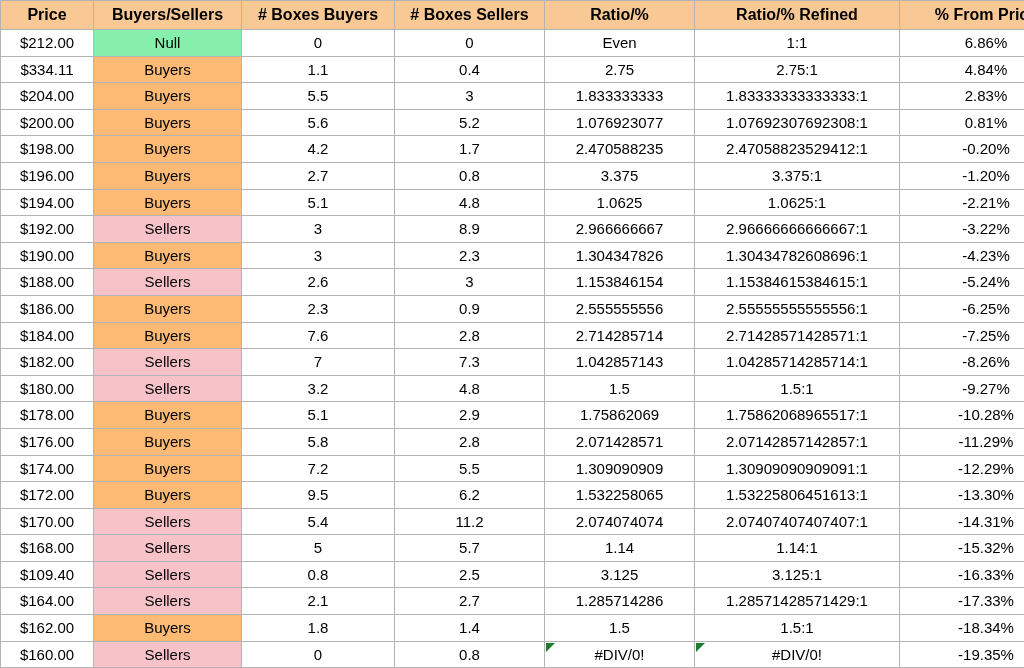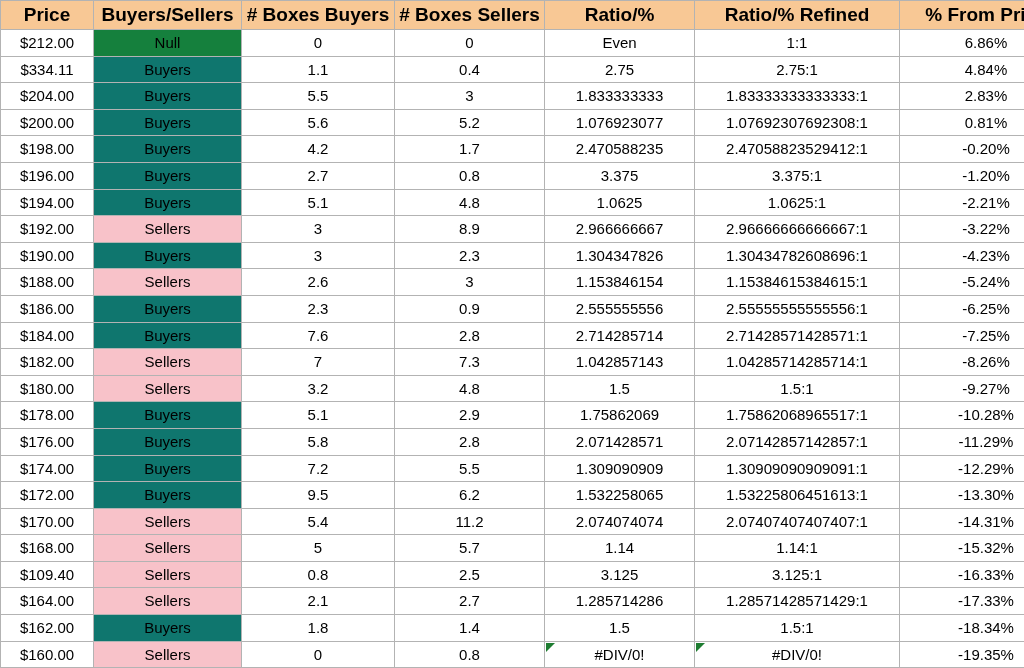--- a/index.html
+++ b/index.html
@@ -26,37 +26,37 @@
     color: #000000;
     padding: 0;
     height: 25.6px;
     line-height: 25.6px;
     overflow: hidden;
     white-space: nowrap;
   }
   table.sheet thead th {
     background: #f8c895;
     font-weight: bold;
-    font-size: 19px;
+    font-size: 16px;
     height: 28px;
     line-height: 28px;
     color: #000000;
   }
   
   col.c0 { width: 93px; }
   col.c1 { width: 148px; }
   col.c2 { width: 153px; }
   col.c3 { width: 150px; }
   col.c4 { width: 150px; }
   col.c5 { width: 205px; }
   col.c6 { width: 173px; }
 
-  td.buyers  { background: #0f766e; }
+  td.buyers  { background: #fdba74; }
   td.sellers { background: #f8c2c9; }
-  td.null    { background: #15803d; }
+  td.null    { background: #86efac; }
   td.plain   { background: #ffffff; }
 
   
   td.errcell {
     position: relative;
   }
   td.errcell .tri {
     position: absolute;
     left: 1px;
     top: 1px;

